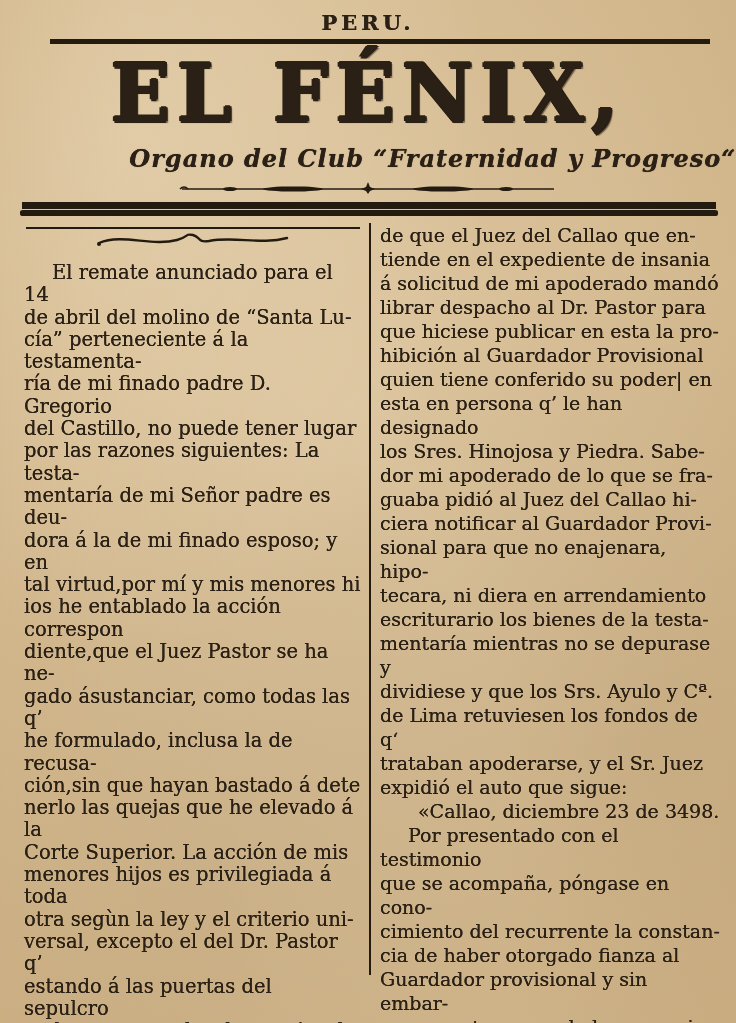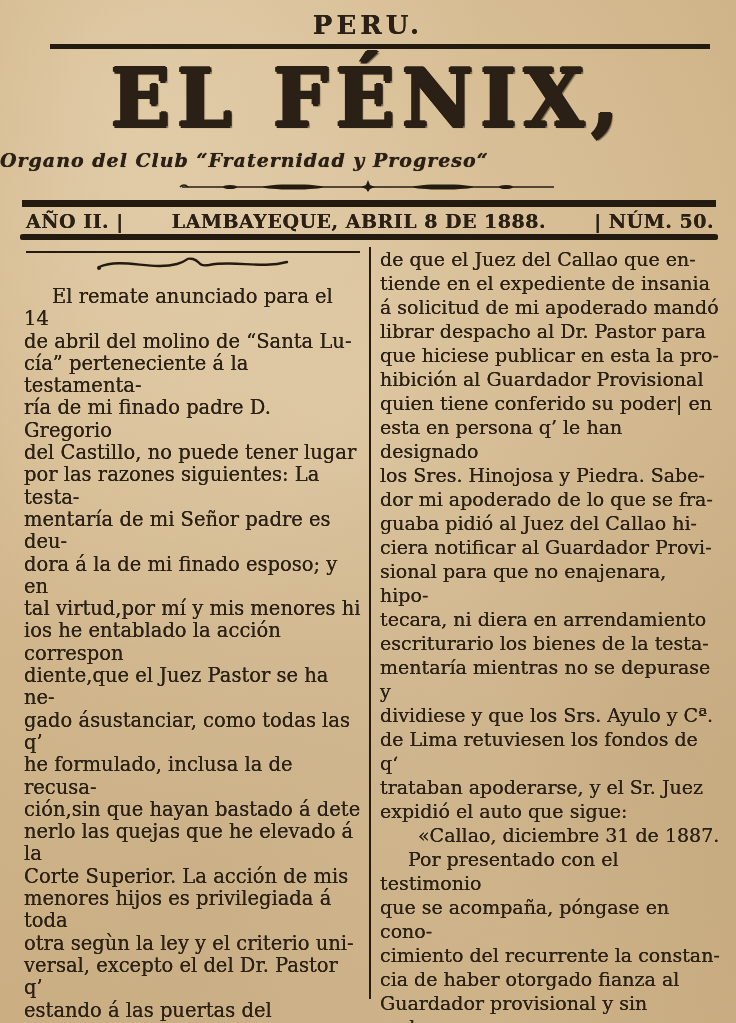--- a/index.html
+++ b/index.html
@@ -10,39 +10,39 @@
     background:
       radial-gradient(ellipse at 18% 12%, rgba(255,246,222,0.28), transparent 42%),
       radial-gradient(ellipse at 88% 72%, rgba(118,88,48,0.13), transparent 46%),
       radial-gradient(ellipse at 30% 85%, rgba(110,82,45,0.10), transparent 40%),
       radial-gradient(ellipse at 50% 42%, #dcc59f 0%, #d6bc93 55%, #cdb084 100%);
     overflow:hidden;
   }
   .page { width:736px; height:1023px; padding-top:10px; }
 
   .country {
-    text-align:center; font-size:26px; font-weight:bold; letter-spacing:4px;
+    text-align:center; font-size:21px; font-weight:bold; letter-spacing:4px;
     text-shadow:0 0 0.6px currentColor;
   }
   .rule-double-top {
     height:3px; margin:4px 26px 0 50px;
     border-top:4px solid #241b10; border-bottom:1px solid #241b10;
   }
 
   .masthead {
     margin-top:10px; text-align:center;
     font-size:78px; font-weight:bold; letter-spacing:7px; line-height:1.0;
     transform:scaleY(1.04);
     text-shadow:-1.5px 0 0 currentColor, 1.5px 0 0 currentColor,
                  0 -1px 0 currentColor, 0 1.5px 0 currentColor,
                  2px 2px 1px rgba(42,32,21,0.55);
   }
   .subtitle {
-    margin-top:12px; text-align:left;
-    font-size:19px; font-weight:bold; font-style:italic; letter-spacing:1px;
+    margin-top:12px; text-align:right;
+    font-size:24px; font-weight:bold; font-style:italic; letter-spacing:1px;
     text-shadow:0 0 0.7px currentColor;
   }
   .subtitle-ornament { display:block; margin:8px auto 0; }
 
   .rule-double-mid {
     height:3px; margin:7px 20px 0 22px;
     border-top:5px solid #241b10; border-bottom:2px solid #241b10;
   }
   .dateline {
     display:flex; justify-content:space-between; align-items:baseline;
@@ -93,25 +93,20 @@
     <line x1="4" y1="8" x2="376" y2="8" stroke="#241b10" stroke-width="1.6"></line>
     <ellipse cx="115" cy="8" rx="30" ry="2.6" fill="#241b10"></ellipse>
     <ellipse cx="265" cy="8" rx="30" ry="2.6" fill="#241b10"></ellipse>
     <ellipse cx="52" cy="8" rx="7" ry="2" fill="#241b10"></ellipse>
     <ellipse cx="328" cy="8" rx="7" ry="2" fill="#241b10"></ellipse>
     <path d="M190 1 L192 6 L197 8 L192 10 L190 13 L188 10 L183 8 L188 6 Z" fill="#241b10"></path>
     <path d="M2 8 q4 -4 8 0" stroke="#241b10" stroke-width="1.6" fill="none"></path>
   </svg>
 
   <div class="rule-double-mid"></div>
-  <div class="dateline">
-    <span>AÑO II. |</span>
-    <span>LAMBAYEQUE, ABRIL 8 DE 1888.</span>
-    <span>| NÚM. 50.</span>
-  </div>
   <div class="rule-thick"></div>
 
   <div class="columns">
 
     <div class="col-left">
       <div class="section-rule"></div>
       <svg class="title-flourish" width="200" height="18" viewBox="0 0 200 18">
         <path d="M6 12 C 30 2, 58 16, 84 9 C 96 6, 92 2, 100 4 C 108 6, 104 12, 116 10 C 142 5, 168 14, 194 7" stroke="#241b10" stroke-width="2.4" fill="none" stroke-linecap="round"></path>
         <circle cx="6" cy="13" r="2" fill="#241b10"></circle>
       </svg>
@@ -160,21 +155,21 @@
 guaba pidió al Juez del Callao hi-
 ciera notificar al Guardador Provi-
 sional para que no enajenara, hipo-
 tecara, ni diera en arrendamiento
 escriturario los bienes de la testa-
 mentaría mientras no se depurase y
 dividiese y que los Srs. Ayulo y Cª.
 de Lima retuviesen los fondos de q‘
 trataban apoderarse, y el Sr. Juez
 expidió el auto que sigue:</p>
-        <p class="indent-deep">«Callao, diciembre 31 de 1887.</p>
+        <p class="indent-deep">«Callao, diciembre 23 de 3498.</p>
         <p class="indent">Por presentado con el testimonio
 que se acompaña, póngase en cono-
 cimiento del recurrente la constan-
 cia de haber otorgado fianza al
 Guardador provisional y sin embar-
 go que este no puede hacer enaje-
 nación alguna sin autorización ju-
 dicial, hágase la notificación que se
 solicita, haciéndose saber esta pro-
 hibición á los Escribanos y al Pú-

